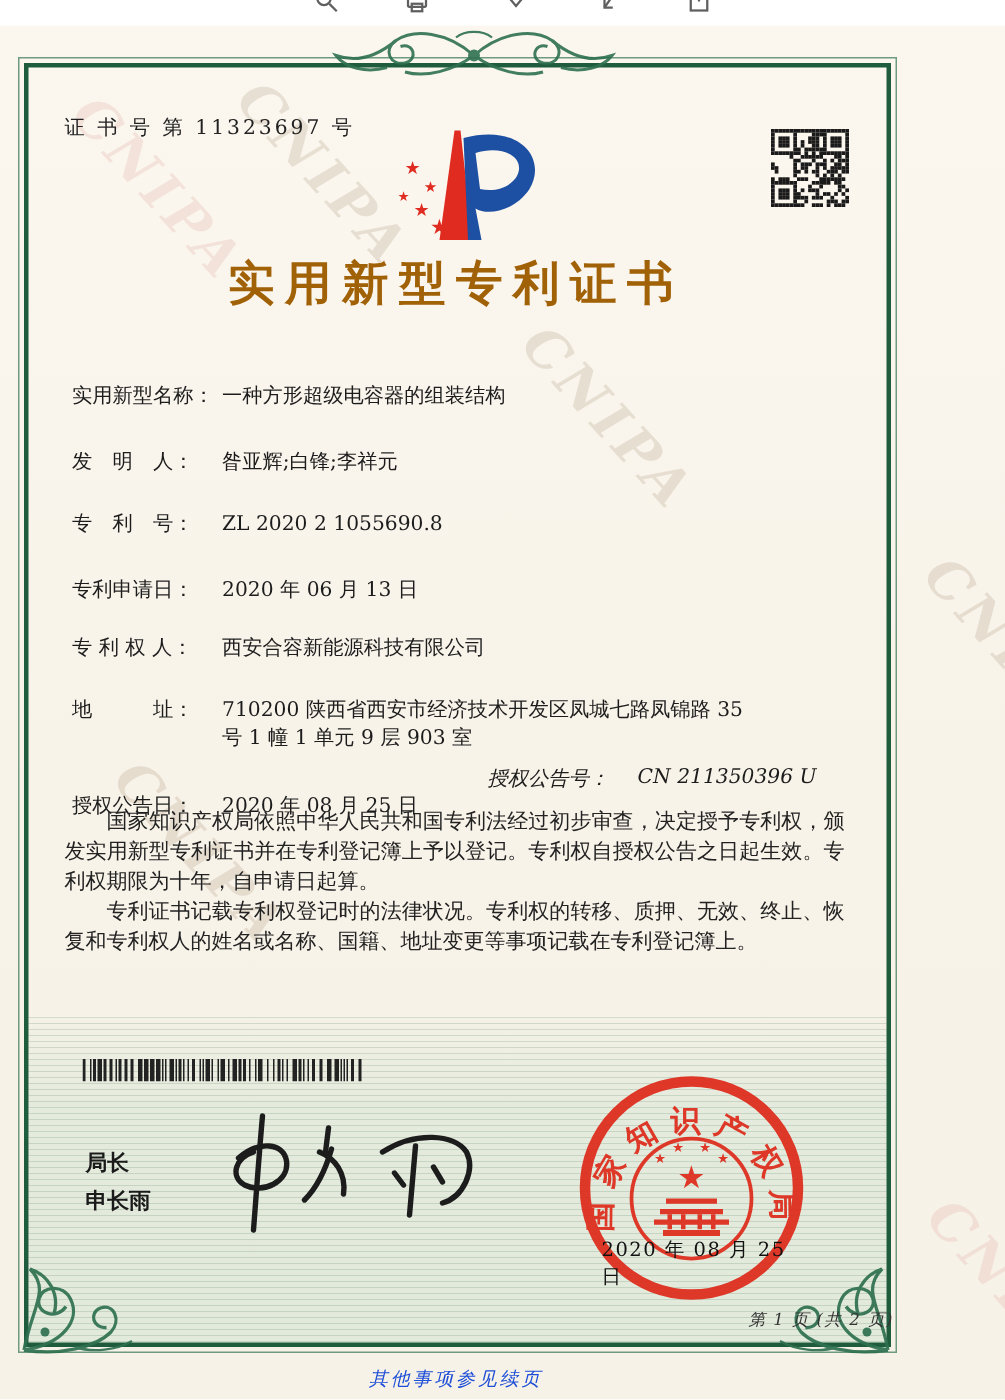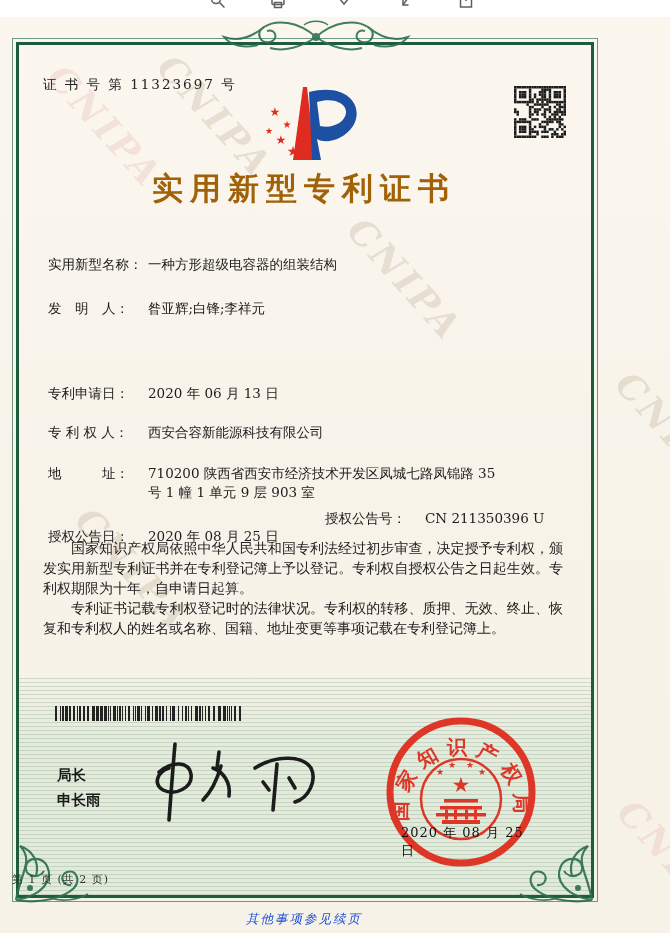--- a/index.html
+++ b/index.html
@@ -38,21 +38,21 @@
              text-align:justify;color:#222;}
   .body-text p{margin:0;text-indent:2em;}
   .barcode{position:absolute;left:55px;top:706px;}
   .issuer-title{position:absolute;left:57px;top:766px;font-family:"DejaVu Sans","Liberation Sans",sans-serif;
                 font-weight:bold;font-size:14.5px;color:#1a1a1a;}
   .issuer-name{position:absolute;left:57px;top:791px;font-family:Liberation Sans, sans-serif;
                font-weight:bold;font-size:14.5px;color:#1a1a1a;}
   .signature{position:absolute;left:145px;top:738px;}
   .seal{position:absolute;left:382px;top:713px;width:158px;height:158px;}
   .seal-date{position:absolute;left:401px;top:824px;width:140px;font-size:13px;color:#111;letter-spacing:1px;z-index:6;}
-  .pageinfo{position:absolute;left:12px;top:872px;width:584px;text-align:left;font-size:11px;color:#333;letter-spacing:1px;}
+  .pageinfo{position:absolute;left:12px;top:872px;width:584px;text-align:right;font-size:11px;color:#333;letter-spacing:1px;font-style:italic;}
   .footnote{position:absolute;left:12px;top:911px;width:584px;text-align:center;font-size:12.5px;color:#1d4ed8;letter-spacing:2px;font-style:italic;}
   .ornament{position:absolute;}
   .ornament svg{display:block;}
 </style>
 </head>
 <body>
 
 <div class="toolbar">
   <span class="tbicon" style="left:210px;">
     <svg width="16" height="16" viewBox="0 0 16 16">
@@ -408,34 +408,37 @@
       </svg></div>
 
   <div class="title">实用新型专利证书</div>
 
   <div class="frow" style="top:255px;">
     <span class="fl">实用新型名称：</span><span class="fv">一种方形超级电容器的组装结构</span>
   </div>
   <div class="frow" style="top:299px;">
     <span class="fl">发　明　人：</span><span class="fv">昝亚辉;白锋;李祥元</span>
   </div>
+  <div class="frow" style="top:340px;">
+    <span class="fl">专　利　号：</span><span class="fv">ZL 2020 2 1055690.8</span>
+  </div>
   <div class="frow" style="top:384px;">
     <span class="fl">专利申请日：</span><span class="fv">2020 年 06 月 13 日</span>
   </div>
   <div class="frow" style="top:423px;">
     <span class="fl">专 利 权 人：</span><span class="fv">西安合容新能源科技有限公司</span>
   </div>
   <div class="frow" style="top:464px;text-decoration:underline;">
     <span class="fl">地　　　址：</span><span class="fv">710200 陕西省西安市经济技术开发区凤城七路凤锦路 35
 号 1 幢 1 单元 9 层 903 室</span>
   </div>
   <div class="frow2" style="left:48px;top:528px;">
     <span class="fl">授权公告日：</span><span>2020 年 08 月 25 日</span>
   </div>
-  <div class="frow2" style="left:325px;top:510px;">
+  <div class="frow2" style="left:325px;top:510px;font-style:italic;">
     <span class="fl">授权公告号：</span><span>CN 211350396 U</span>
   </div>
 
   <div class="body-text">
     <p>国家知识产权局依照中华人民共和国专利法经过初步审查，决定授予专利权，颁发实用新型专利证书并在专利登记簿上予以登记。专利权自授权公告之日起生效。专利权期限为十年，自申请日起算。</p>
     <p>专利证书记载专利权登记时的法律状况。专利权的转移、质押、无效、终止、恢复和专利权人的姓名或名称、国籍、地址变更等事项记载在专利登记簿上。</p>
   </div>
 
   <div class="barcode"><svg id="bcsvg" width="186" height="15">
         <rect x="0" y="0" width="2" height="15" fill="#222"></rect>

